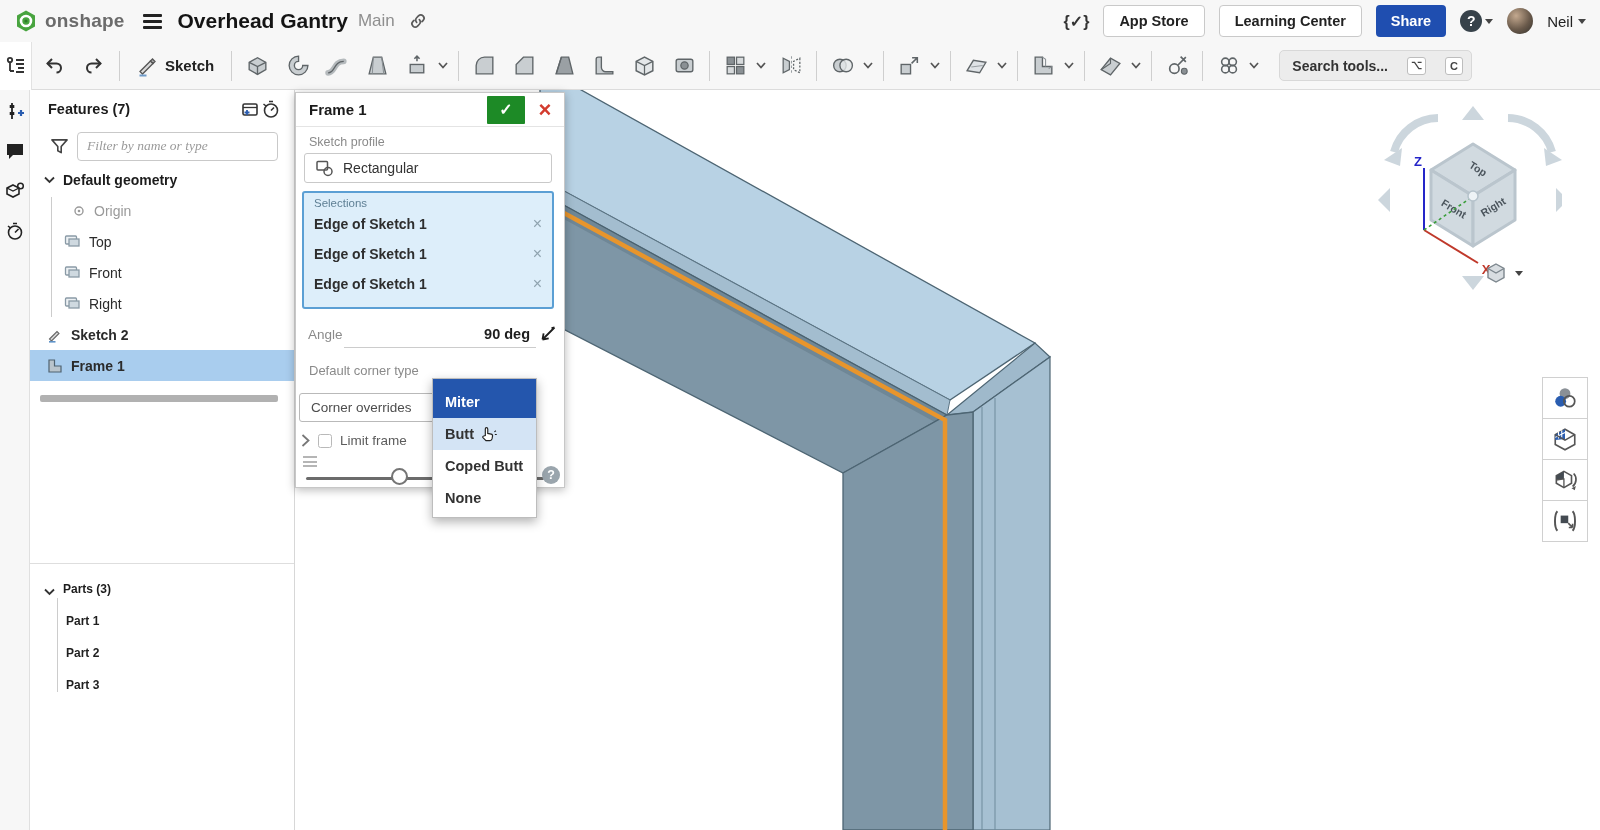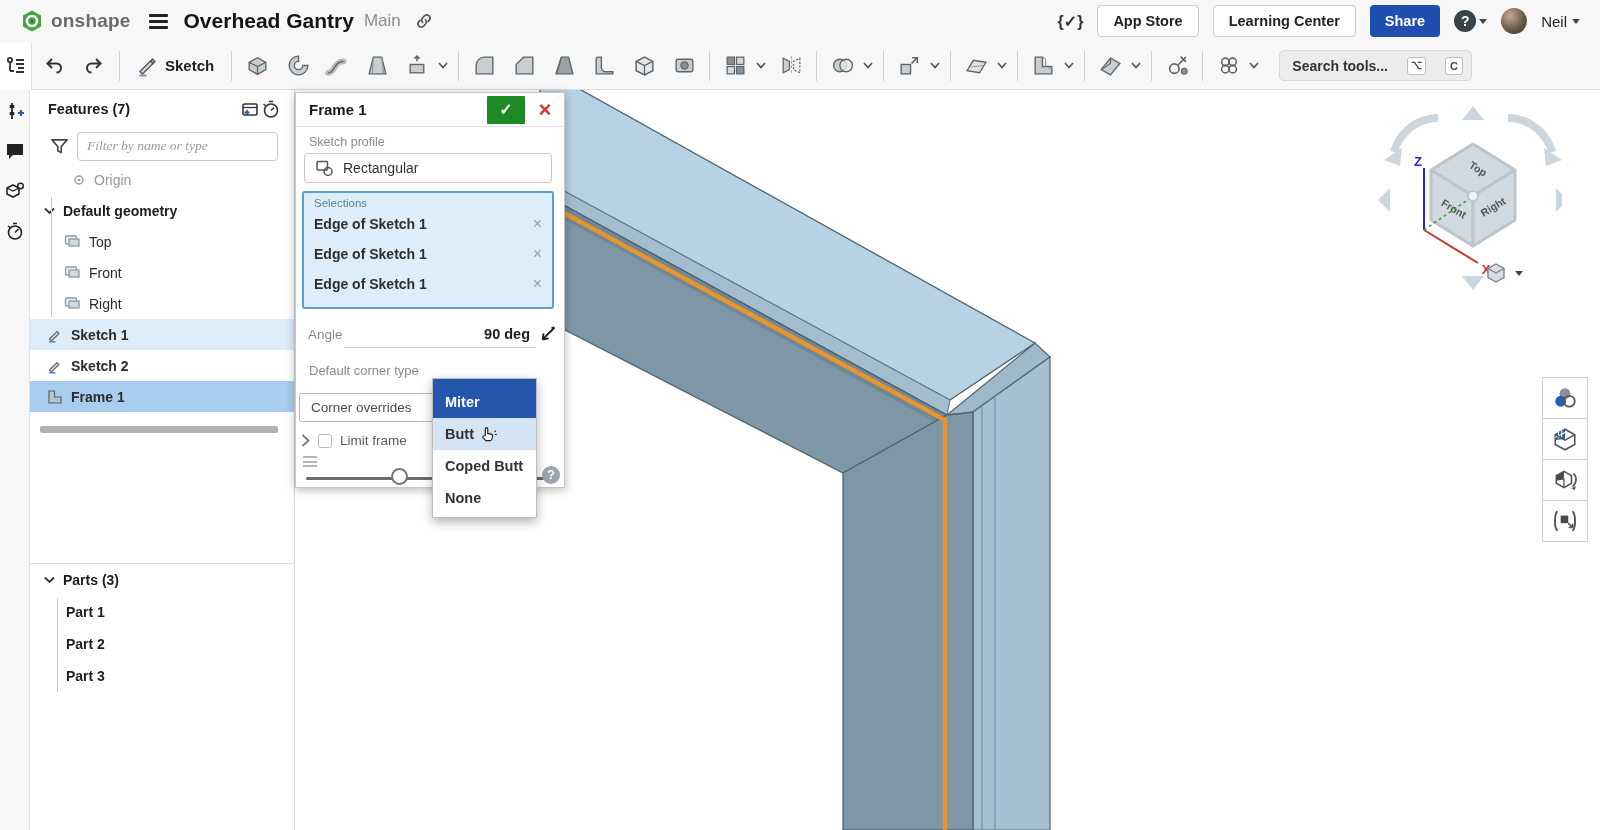--- a/index.html
+++ b/index.html
@@ -2,21 +2,21 @@
 <html><head>
 <meta charset="utf-8">
 <style>
   *{box-sizing:border-box;margin:0;padding:0}
   html,body{width:1600px;height:830px;overflow:hidden;background:#fff;
     font-family:"Liberation Sans",sans-serif;color:#222;font-size:14px}
   svg{display:block}
 
   
   .topbar{position:absolute;left:0;top:0;width:1600px;height:42px;background:#f7f7f7;
-    display:flex;align-items:center;padding:0 20px;z-index:40}
+    display:flex;align-items:center;padding:0 14px;z-index:40}
   .logo{display:flex;align-items:center;gap:7px}
   .logo-text{font-size:19px;color:#6b6b6b;font-weight:600;letter-spacing:.2px}
   .hamburger{margin-left:18px;display:flex;flex-direction:column;gap:3px;cursor:pointer}
   .hamburger span{width:19px;height:3px;background:#222;border-radius:1px}
   .doc-title{margin-left:16px;font-size:21px;font-weight:700;color:#141414}
   .workspace{margin-left:10px;font-size:17px;color:#8f8f8f}
   .linkicon{margin-left:14px}
   .tb-right{margin-left:auto;display:flex;align-items:center;gap:14px}
   .versions-glyph{font-size:16px;font-weight:700;color:#333}
   .tb-btn{background:#fff;border:1px solid #c9c9c9;border-radius:4px;height:32px;
@@ -66,21 +66,21 @@
   .trow.group{padding-left:14px;font-weight:600;color:#1c1c1c}
   .trow.child{padding-left:42px}
   .trow.feature{padding-left:17px}
   .muted{color:#9a9a9a}
   .row-sel-light{background:#dcecf9}
   .row-sel-strong{background:#a9cdee}
   .bold{font-weight:700}
   .guide{position:absolute;width:1px;background:#cccccc}
   .rollback{margin:14px 0 0 10px;width:238px;height:7px;background:#b1b1b1;border-radius:2px}
   .parts-block{position:absolute;left:0;top:473px;width:100%;border-top:1px solid #dedede}
-  .prow{height:32px;display:flex;align-items:center;font-size:14px}
+  .prow{height:32px;display:flex;align-items:flex-end;font-size:12px}
   .prow.head{padding-left:14px;gap:8px;font-weight:600;color:#1c1c1c}
   .prow.item{padding-left:36px;font-weight:700;color:#1f1f1f}
 
   
   .viewport{position:absolute;left:295px;top:90px;right:0;bottom:0;background:#fff;z-index:1}
   .viewcube{position:absolute;left:1057px;top:6px;width:210px;height:210px}
   .viewopts{position:absolute;left:1190px;top:172px;display:flex;align-items:center;gap:8px}
   .sideports{position:absolute;right:12px;top:288px;display:flex;flex-direction:column;z-index:5}
   .vbtn{width:46px;height:42px;background:#fff;border:1px solid #d0d0d0;margin-top:-1px;
     display:flex;align-items:center;justify-content:center}
@@ -541,60 +541,53 @@
       <path d="M11 11.5l3-3M9 2.5h4M3.5 5L6 7" stroke="#333" stroke-width="1.6" fill="none"></path>
     </svg>
   </div>
   <div class="fp-filter">
     <svg width="19" height="17" viewBox="0 0 20 18">
       <path d="M2 2h16l-6.2 7v6.5l-3.6-2V9z" fill="none" stroke="#444" stroke-width="1.7" stroke-linejoin="round"></path>
     </svg>
     <input placeholder="Filter by name or type" style="">
   </div>
 
+  <div class="trow group">
+    <svg width="11" height="8" viewBox="0 0 11 8">
+        <polyline points="1,1.5 5.5,6 10,1.5" fill="none" stroke="#333" stroke-width="1.8"></polyline>
+      </svg>
+    <span>Default geometry</span>
+  </div>
   <div class="trow child muted">
     <svg width="14" height="14" viewBox="0 0 14 14">
       <circle cx="7" cy="7" r="4" fill="none" stroke="#9a9a9a" stroke-width="1.4"></circle>
         <circle cx="7" cy="7" r="1.3" fill="#9a9a9a"></circle>
     </svg>
     <span>Origin</span>
   </div>
-  <div class="trow group">
-    <svg width="11" height="8" viewBox="0 0 11 8">
-        <polyline points="1,1.5 5.5,6 10,1.5" fill="none" stroke="#333" stroke-width="1.8"></polyline>
-      </svg>
-    <span>Default geometry</span>
-  </div>
   <div class="trow child" style="padding-left:34px">
     <svg width="17" height="15" viewBox="0 0 17 15">
       <rect x="1.5" y="2" width="11" height="8" rx="1" fill="#edf1f4" stroke="#8a9aa6" stroke-width="1.3"></rect>
       <rect x="5" y="5" width="10" height="7" fill="#cfd9e0" stroke="#8a9aa6" stroke-width="1.3"></rect>
     </svg>
     <span>Top</span>
   </div>
   <div class="trow child" style="padding-left:34px">
     <svg width="17" height="15" viewBox="0 0 17 15">
       <rect x="1.5" y="2" width="11" height="8" rx="1" fill="#edf1f4" stroke="#8a9aa6" stroke-width="1.3"></rect>
       <rect x="5" y="5" width="10" height="7" fill="#cfd9e0" stroke="#8a9aa6" stroke-width="1.3"></rect>
     </svg>
     <span>Front</span>
   </div>
   <div class="trow child" style="padding-left:34px">
     <svg width="17" height="15" viewBox="0 0 17 15">
       <rect x="1.5" y="2" width="11" height="8" rx="1" fill="#edf1f4" stroke="#8a9aa6" stroke-width="1.3"></rect>
       <rect x="5" y="5" width="10" height="7" fill="#cfd9e0" stroke="#8a9aa6" stroke-width="1.3"></rect>
     </svg>
     <span>Right</span>
-  </div>
-  <div class="trow feature row-sel-light">
-    <svg width="16" height="16" viewBox="0 0 16 16">
-      <path d="M2.5 12l7.5-7.5 2 2L4.5 14z" fill="#d9d9d9" stroke="#666" stroke-width="1.1"></path>
-      <path d="M2 14.8h6.5" stroke="#5f93c8" stroke-width="1.6"></path>
-    </svg>
-    <span style="font-weight:600">Sketch 1</span>
   </div>
   <div class="trow feature">
     <svg width="16" height="16" viewBox="0 0 16 16">
       <path d="M2.5 12l7.5-7.5 2 2L4.5 14z" fill="#d9d9d9" stroke="#666" stroke-width="1.1"></path>
       <path d="M2 14.8h6.5" stroke="#5f93c8" stroke-width="1.6"></path>
     </svg>
     <span style="font-weight:600">Sketch 2</span>
   </div>
   <div class="trow feature row-sel-strong">
     <svg width="16" height="16" viewBox="0 0 16 16">

